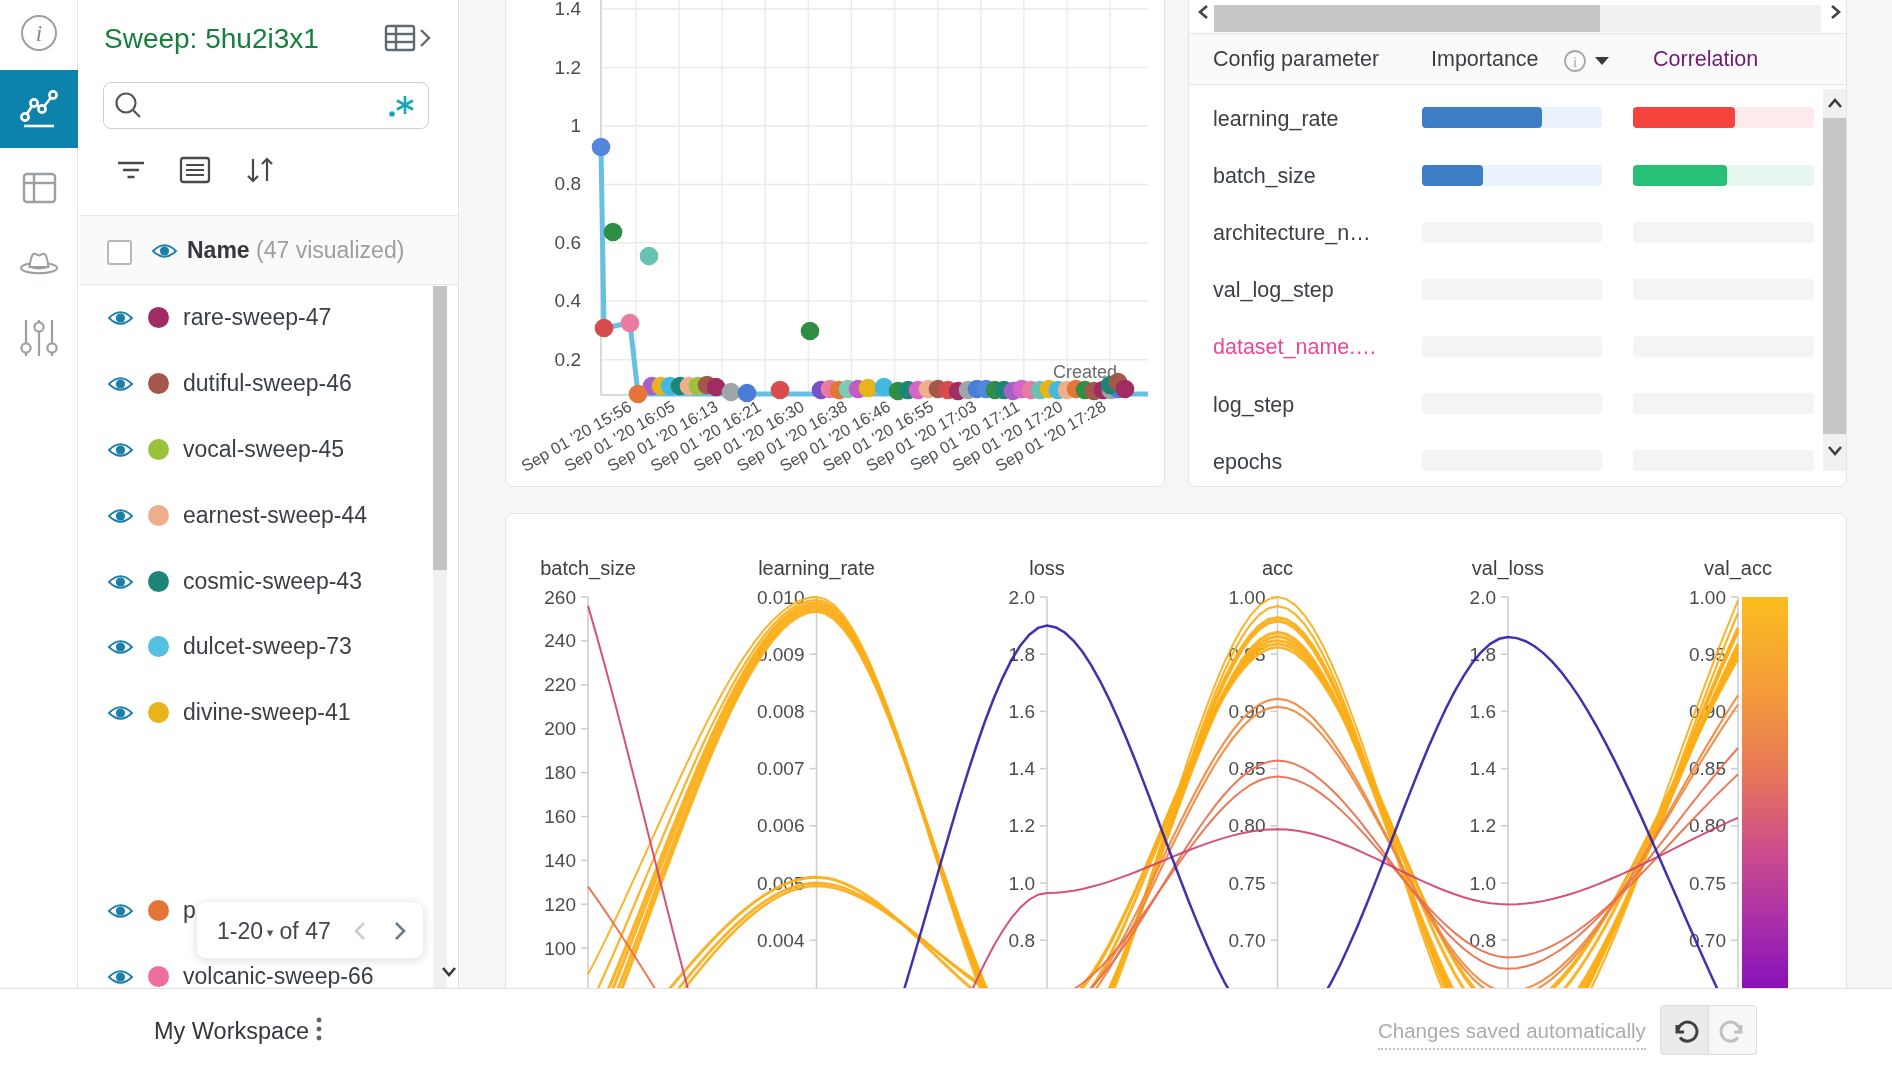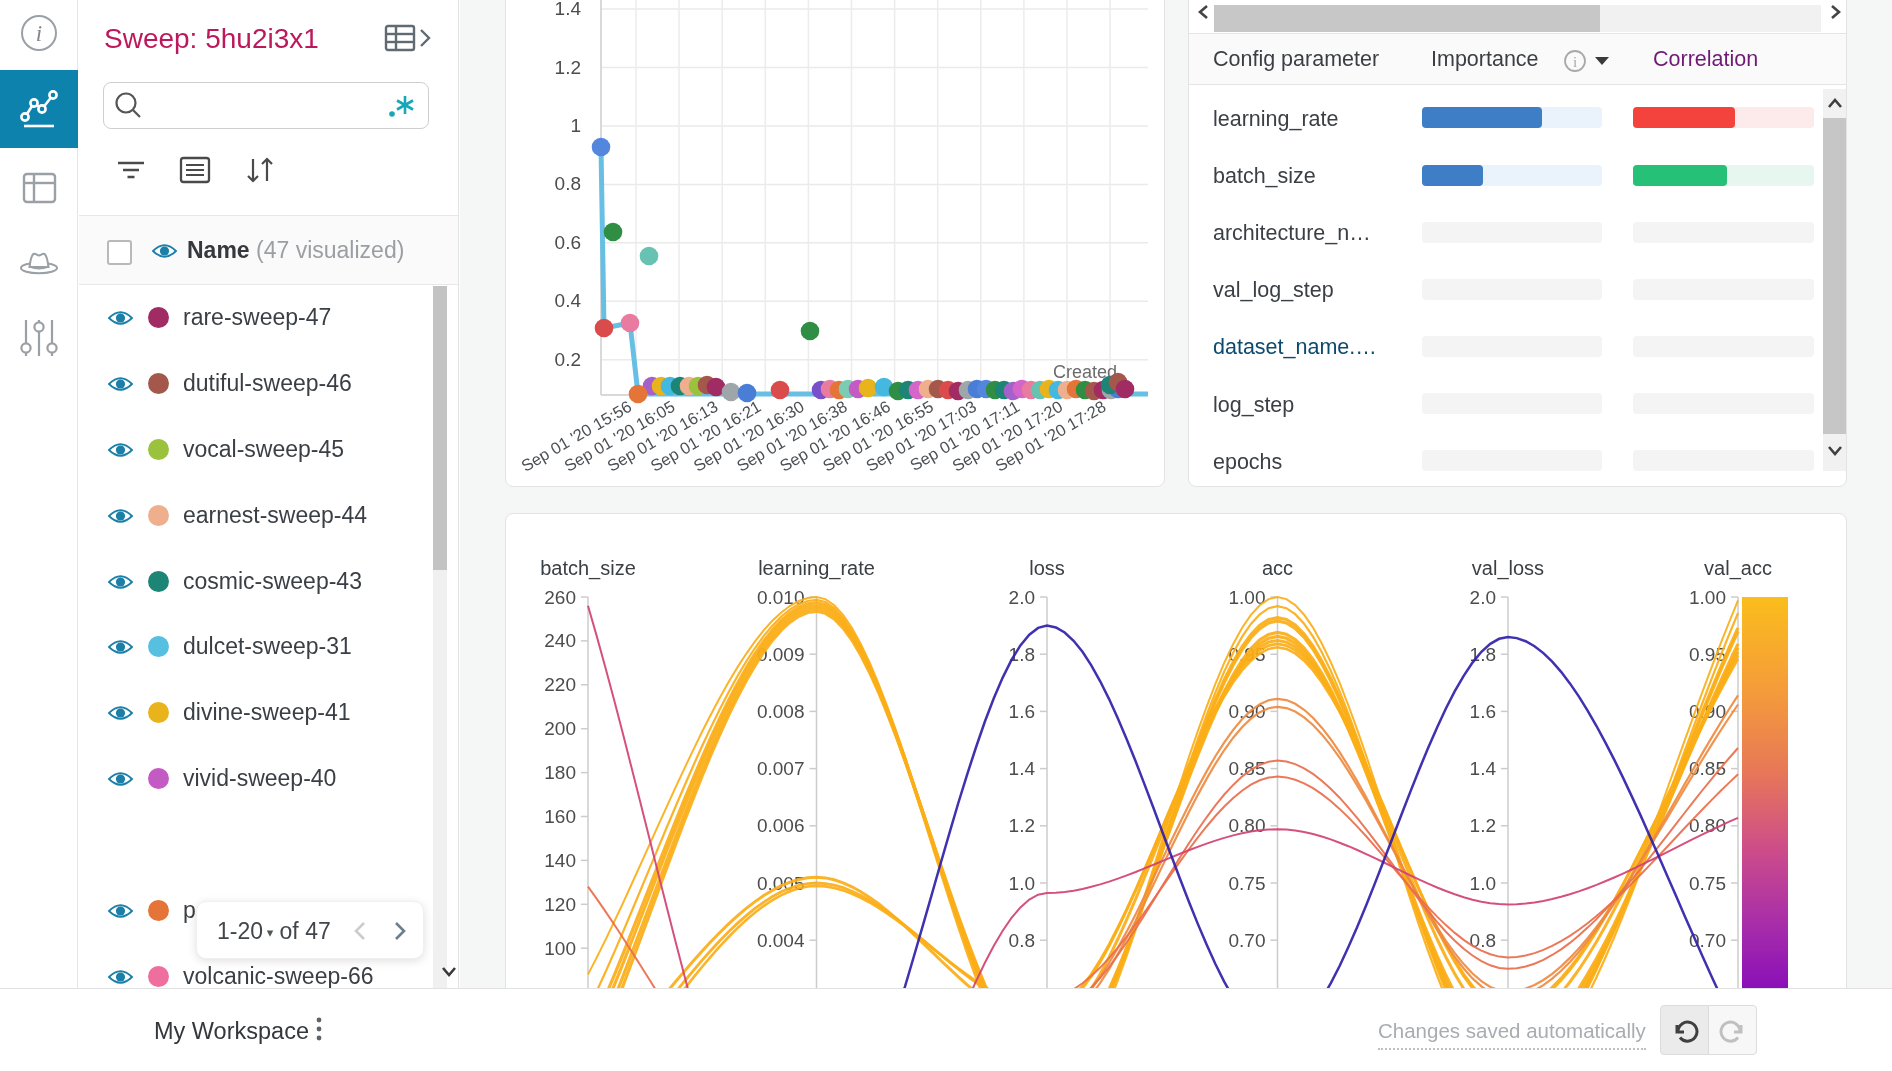--- a/index.html
+++ b/index.html
@@ -37,21 +37,21 @@
       <line x1="39" y1="320" x2="39" y2="356"></line>
       <line x1="52" y1="320" x2="52" y2="356"></line>
       <circle cx="26" cy="348" r="4.6" fill="#fff"></circle>
       <circle cx="39" cy="327" r="4.6" fill="#fff"></circle>
       <circle cx="52" cy="348" r="4.6" fill="#fff"></circle>
     </g>
   </svg>
 </div>
 
 <div class="abs" style="left:79px;top:0;width:380px;height:988px;background:#fff;border-right:1px solid #e2e2e2;overflow:hidden">
-  <div class="abs" style="left:25px;top:23px;font-size:28px;color:#be185d">Sweep: 5hu2i3x1</div>
+  <div class="abs" style="left:25px;top:23px;font-size:28px;color:#15803d">Sweep: 5hu2i3x1</div>
   <svg class="abs" style="left:305px;top:24px" width="52" height="30" viewBox="0 0 52 30">
     <g stroke="#5f6a72" stroke-width="2.4" fill="none">
       <rect x="2" y="2" width="28" height="24" rx="2"></rect>
       <line x1="2" y1="10" x2="30" y2="10"></line>
       <line x1="2" y1="18" x2="30" y2="18"></line>
       <line x1="12" y1="2" x2="12" y2="26"></line>
       <path d="M37 6 L45 14 L37 22"></path>
     </g>
   </svg>
   <div class="abs" style="left:24px;top:82px;width:326px;height:47px;border:1px solid #cfcfcf;border-radius:8px;background:#fff"></div>
@@ -138,37 +138,29 @@
       </svg>
 <div style="position:absolute;left:69px;top:22px;width:21px;height:21px;border-radius:50%;background:#1C8576"></div>
 <div style="position:absolute;left:104px;top:19px;font-size:23px;color:#3a3f45">cosmic-sweep-43</div>
 </div>
 <div style="position:absolute;left:0;top:614px;width:100%;height:66px">
 <svg width="27" height="20" viewBox="0 0 27 20" style="position:absolute;left:28px;top:23px">
         <path d="M2 10 Q13.5 -1.5 25 10 Q13.5 21.5 2 10 Z" fill="none" stroke="#1b7fa8" stroke-width="1.8"></path>
         <circle cx="13.5" cy="10" r="4.6" fill="#1b7fa8"></circle>
       </svg>
 <div style="position:absolute;left:69px;top:22px;width:21px;height:21px;border-radius:50%;background:#57BFE0"></div>
-<div style="position:absolute;left:104px;top:19px;font-size:23px;color:#3a3f45">dulcet-sweep-31</div>
+<div style="position:absolute;left:104px;top:19px;font-size:23px;color:#3a3f45">dulcet-sweep-73</div>
 </div>
 <div style="position:absolute;left:0;top:680px;width:100%;height:66px">
 <svg width="27" height="20" viewBox="0 0 27 20" style="position:absolute;left:28px;top:23px">
         <path d="M2 10 Q13.5 -1.5 25 10 Q13.5 21.5 2 10 Z" fill="none" stroke="#1b7fa8" stroke-width="1.8"></path>
         <circle cx="13.5" cy="10" r="4.6" fill="#1b7fa8"></circle>
       </svg>
 <div style="position:absolute;left:69px;top:22px;width:21px;height:21px;border-radius:50%;background:#E9B31B"></div>
 <div style="position:absolute;left:104px;top:19px;font-size:23px;color:#3a3f45">divine-sweep-41</div>
-</div>
-<div style="position:absolute;left:0;top:746px;width:100%;height:66px">
-<svg width="27" height="20" viewBox="0 0 27 20" style="position:absolute;left:28px;top:23px">
-        <path d="M2 10 Q13.5 -1.5 25 10 Q13.5 21.5 2 10 Z" fill="none" stroke="#1b7fa8" stroke-width="1.8"></path>
-        <circle cx="13.5" cy="10" r="4.6" fill="#1b7fa8"></circle>
-      </svg>
-<div style="position:absolute;left:69px;top:22px;width:21px;height:21px;border-radius:50%;background:#C45AC4"></div>
-<div style="position:absolute;left:104px;top:19px;font-size:23px;color:#3a3f45">vivid-sweep-40</div>
 </div>
 <div style="position:absolute;left:0;top:878px;width:100%;height:66px">
 <svg width="27" height="20" viewBox="0 0 27 20" style="position:absolute;left:28px;top:23px">
         <path d="M2 10 Q13.5 -1.5 25 10 Q13.5 21.5 2 10 Z" fill="none" stroke="#1b7fa8" stroke-width="1.8"></path>
         <circle cx="13.5" cy="10" r="4.6" fill="#1b7fa8"></circle>
       </svg>
 <div style="position:absolute;left:69px;top:22px;width:21px;height:21px;border-radius:50%;background:#E57439"></div>
 <div style="position:absolute;left:104px;top:19px;font-size:23px;color:#3a3f45">p</div>
 </div>
 <div style="position:absolute;left:0;top:944px;width:100%;height:66px">
@@ -335,21 +327,21 @@
 <div style="position:absolute;left:24px;top:232px;font-size:21.5px;color:#3b4046">architecture_n…</div>
 <div style="position:absolute;left:233px;top:233px;width:180px;height:21px;border-radius:4px;background:#f4f4f5">
 </div>
 <div style="position:absolute;left:444px;top:233px;width:181px;height:21px;border-radius:4px;background:#f4f4f5">
 </div>
 <div style="position:absolute;left:24px;top:289px;font-size:21.5px;color:#3b4046">val_log_step</div>
 <div style="position:absolute;left:233px;top:290px;width:180px;height:21px;border-radius:4px;background:#f4f4f5">
 </div>
 <div style="position:absolute;left:444px;top:290px;width:181px;height:21px;border-radius:4px;background:#f4f4f5">
 </div>
-<div style="position:absolute;left:24px;top:346px;font-size:21.5px;color:#0c4a6e">dataset_name.…</div>
+<div style="position:absolute;left:24px;top:346px;font-size:21.5px;color:#ec4899">dataset_name.…</div>
 <div style="position:absolute;left:233px;top:347px;width:180px;height:21px;border-radius:4px;background:#f4f4f5">
 </div>
 <div style="position:absolute;left:444px;top:347px;width:181px;height:21px;border-radius:4px;background:#f4f4f5">
 </div>
 <div style="position:absolute;left:24px;top:404px;font-size:21.5px;color:#3b4046">log_step</div>
 <div style="position:absolute;left:233px;top:404px;width:180px;height:21px;border-radius:4px;background:#f4f4f5">
 </div>
 <div style="position:absolute;left:444px;top:404px;width:181px;height:21px;border-radius:4px;background:#f4f4f5">
 </div>
 <div style="position:absolute;left:24px;top:461px;font-size:21.5px;color:#3b4046">epochs</div>

